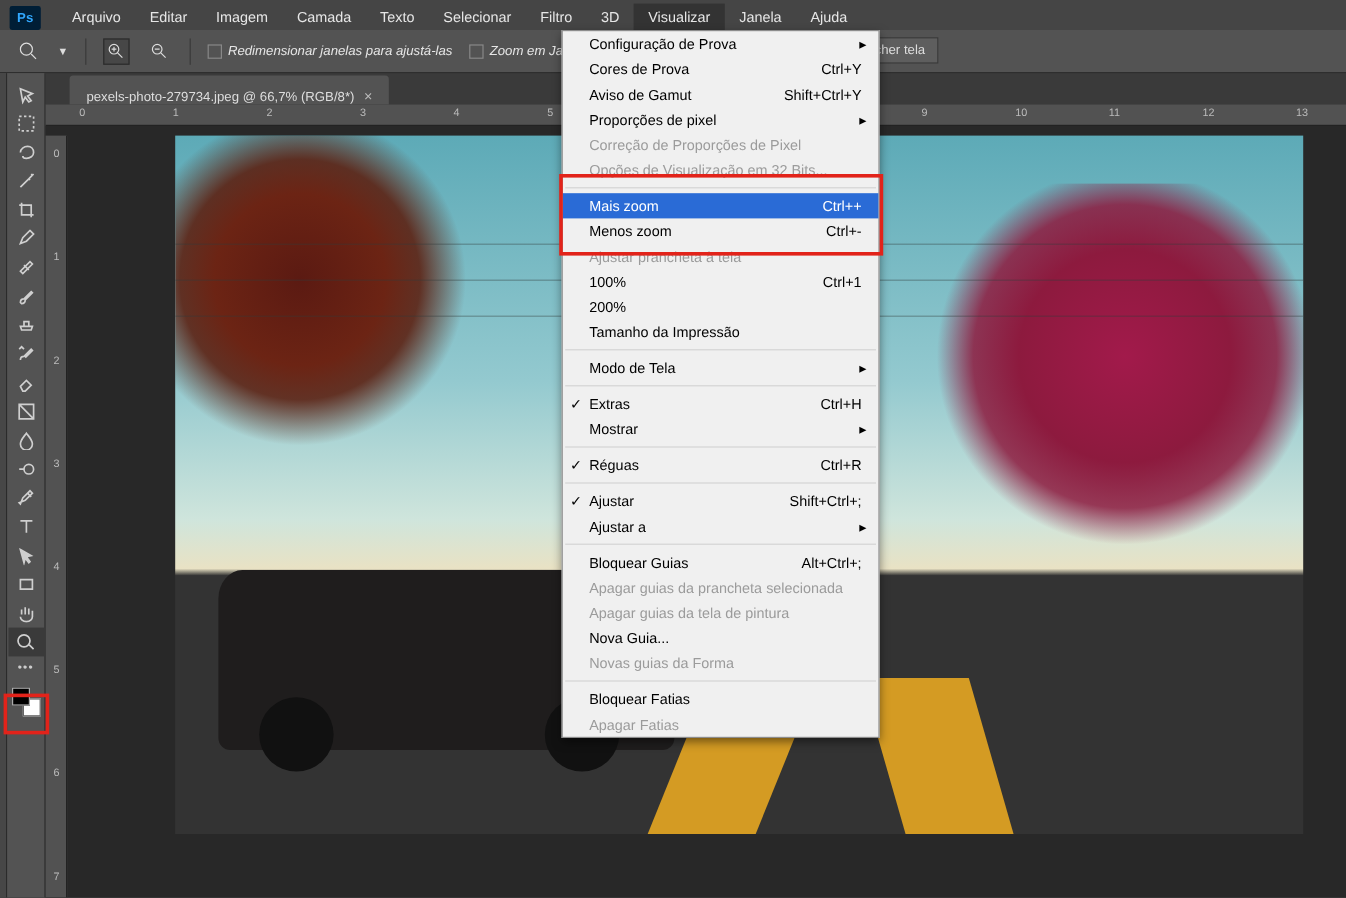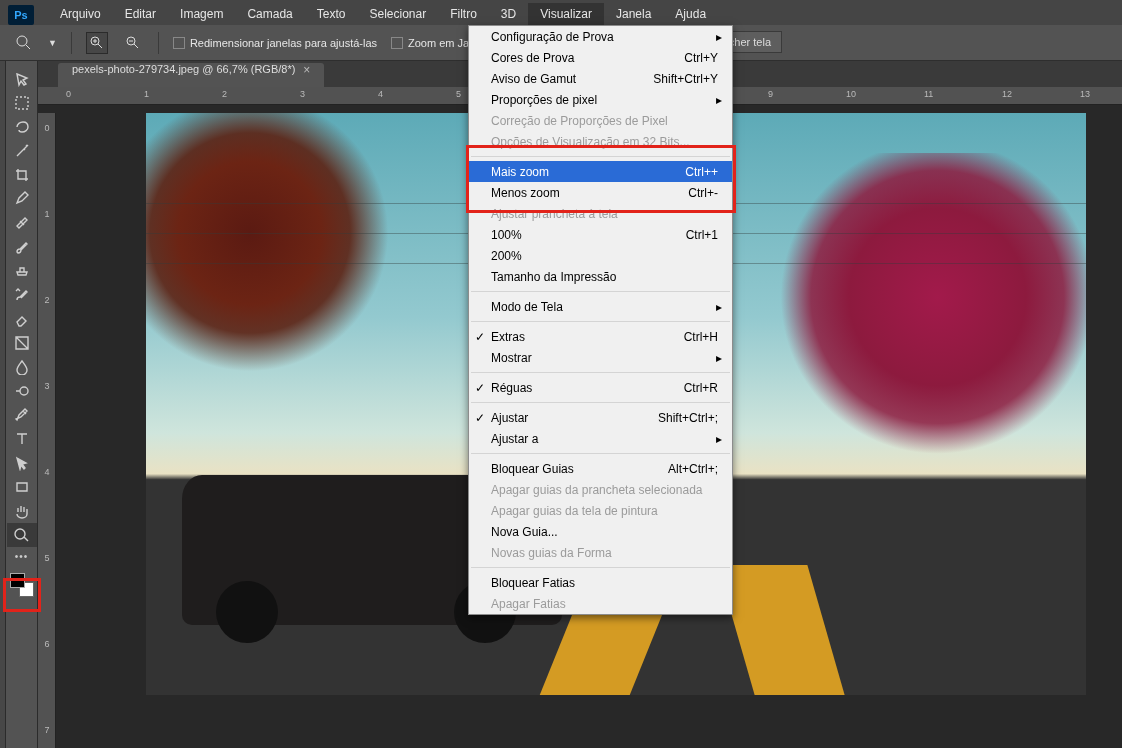--- a/index.html
+++ b/index.html
@@ -12,39 +12,39 @@
 .menu-item.active { background: #333333; }
 
 
 .optbar { height: 36px; background: #535353; border-bottom: 1px solid #2e2e2e; display: flex; align-items: center; padding: 0 14px; gap: 14px; font-size: 11px; color: #e6e6e6; position:relative; }
 .tool-current { width:20px; height:20px; display:flex; align-items:center; justify-content:center; }
 .sep { width:1px; height:22px; background:#3a3a3a; }
 .zoom-bt { width:22px; height:22px; display:flex; align-items:center; justify-content:center; border:1px solid transparent; }
 .zoom-bt.on { border:1px solid #2b2b2b; background:#474747; }
 .chk { width:12px; height:12px; border:1px solid #888; display:inline-block; vertical-align:middle; margin-right:5px; position:relative; }
 .chk.checked:after { content:"✓"; color:#e0e0e0; font-size:10px; position:absolute; left:0; top:-2px; }
-.lbl { display:inline-flex; align-items:center; }
+.lbl { display:inline-flex; align-items:center;font-style:italic; }
 .opt-right-btn { position:absolute; right:340px; top:6px; height:22px; padding:0 10px; background:#5e5e5e; border:1px solid #3a3a3a; color:#ddd; font-size:11px; display:flex; align-items:center; }
 
 
 .workspace { position:absolute; left:0; top:61px; right:0; bottom:0; display:flex; background:#474747; }
 .gutter-left { width:6px; background:#474747; border-right:1px solid #2b2b2b; }
 .toolbox { width:32px; background:#535353; padding-top:6px; display:flex; flex-direction:column; align-items:center; gap:0; border-right:1px solid #2b2b2b; }
 .tool { width:30px; height:24px; display:flex; align-items:center; justify-content:center; color:#d0d0d0; position:relative; }
 .tool.selected { background:#3a3a3a; }
 .tool svg { width:16px; height:16px; stroke:#cfcfcf; fill:none; stroke-width:1.4; }
 .swatch { width:24px; height:24px; margin-top:8px; position:relative; }
 .sw-front { position:absolute; width:15px; height:15px; left:0; top:0; background:#000; border:1px solid #aaa;}
 .sw-back  { position:absolute; width:15px; height:15px; right:0; bottom:0; background:#fff; border:1px solid #666;}
 
 .main { flex:1; display:flex; flex-direction:column; background:#2b2b2b; }
 
 
 .tabrow { height:26px; background:#3a3a3a; display:flex; align-items:flex-end; padding-left:20px; }
-.tab { height:24px; background:#535353; color:#ddd; font-size:11px; padding:0 14px; display:flex; align-items:flex-start; border-top-left-radius:3px; border-top-right-radius:3px; gap:8px; }
+.tab { height:24px; background:#535353; color:#ddd; font-size:11px; padding:0 14px; display:flex; align-items:flex-end; border-top-left-radius:3px; border-top-right-radius:3px; gap:8px; }
 .tab .x { color:#bbb; font-size:12px; }
 .ruler-left { position:absolute; left:38px; top:113px; width:18px; bottom:0; background:#525252; color:#bbb; font-size:9px; overflow:hidden; border-right:1px solid #222;}
 .ruler-tick { position:absolute; left:0; width:18px; text-align:center; }
 .ruler-top { position:relative; height:18px; background:#525252; border-bottom:1px solid #222; font-size:9px; color:#bbb; }
 .ruler-top .tick { position:absolute; top:2px; }
 
 .canvas-wrap { position:relative; flex:1; background:#282828; overflow:hidden; }
 .doc-image { position:absolute; left:108px; top:8px; width:940px; height:582px; background: linear-gradient(to bottom, #5daab7 0%, #93c9cf 35%, #cfe5dc 55%, #e9e2c4 62%, #333 63%, #333 100%); overflow:hidden;}
 .tree1 { position:absolute; left:0; top:0; width:260px; height:300px; background: radial-gradient(circle at 40% 40%, #5b1a12 0%, #6c2414 30%, rgba(92,33,18,0.9) 42%, transparent 58%);}
 .tree2 { position:absolute; right:0; top:40px; width:330px; height:320px; background: radial-gradient(circle at 55% 45%, #a21a4b 0%, #8d1a3e 35%, rgba(141,26,62,0.85) 50%, transparent 62%);}

